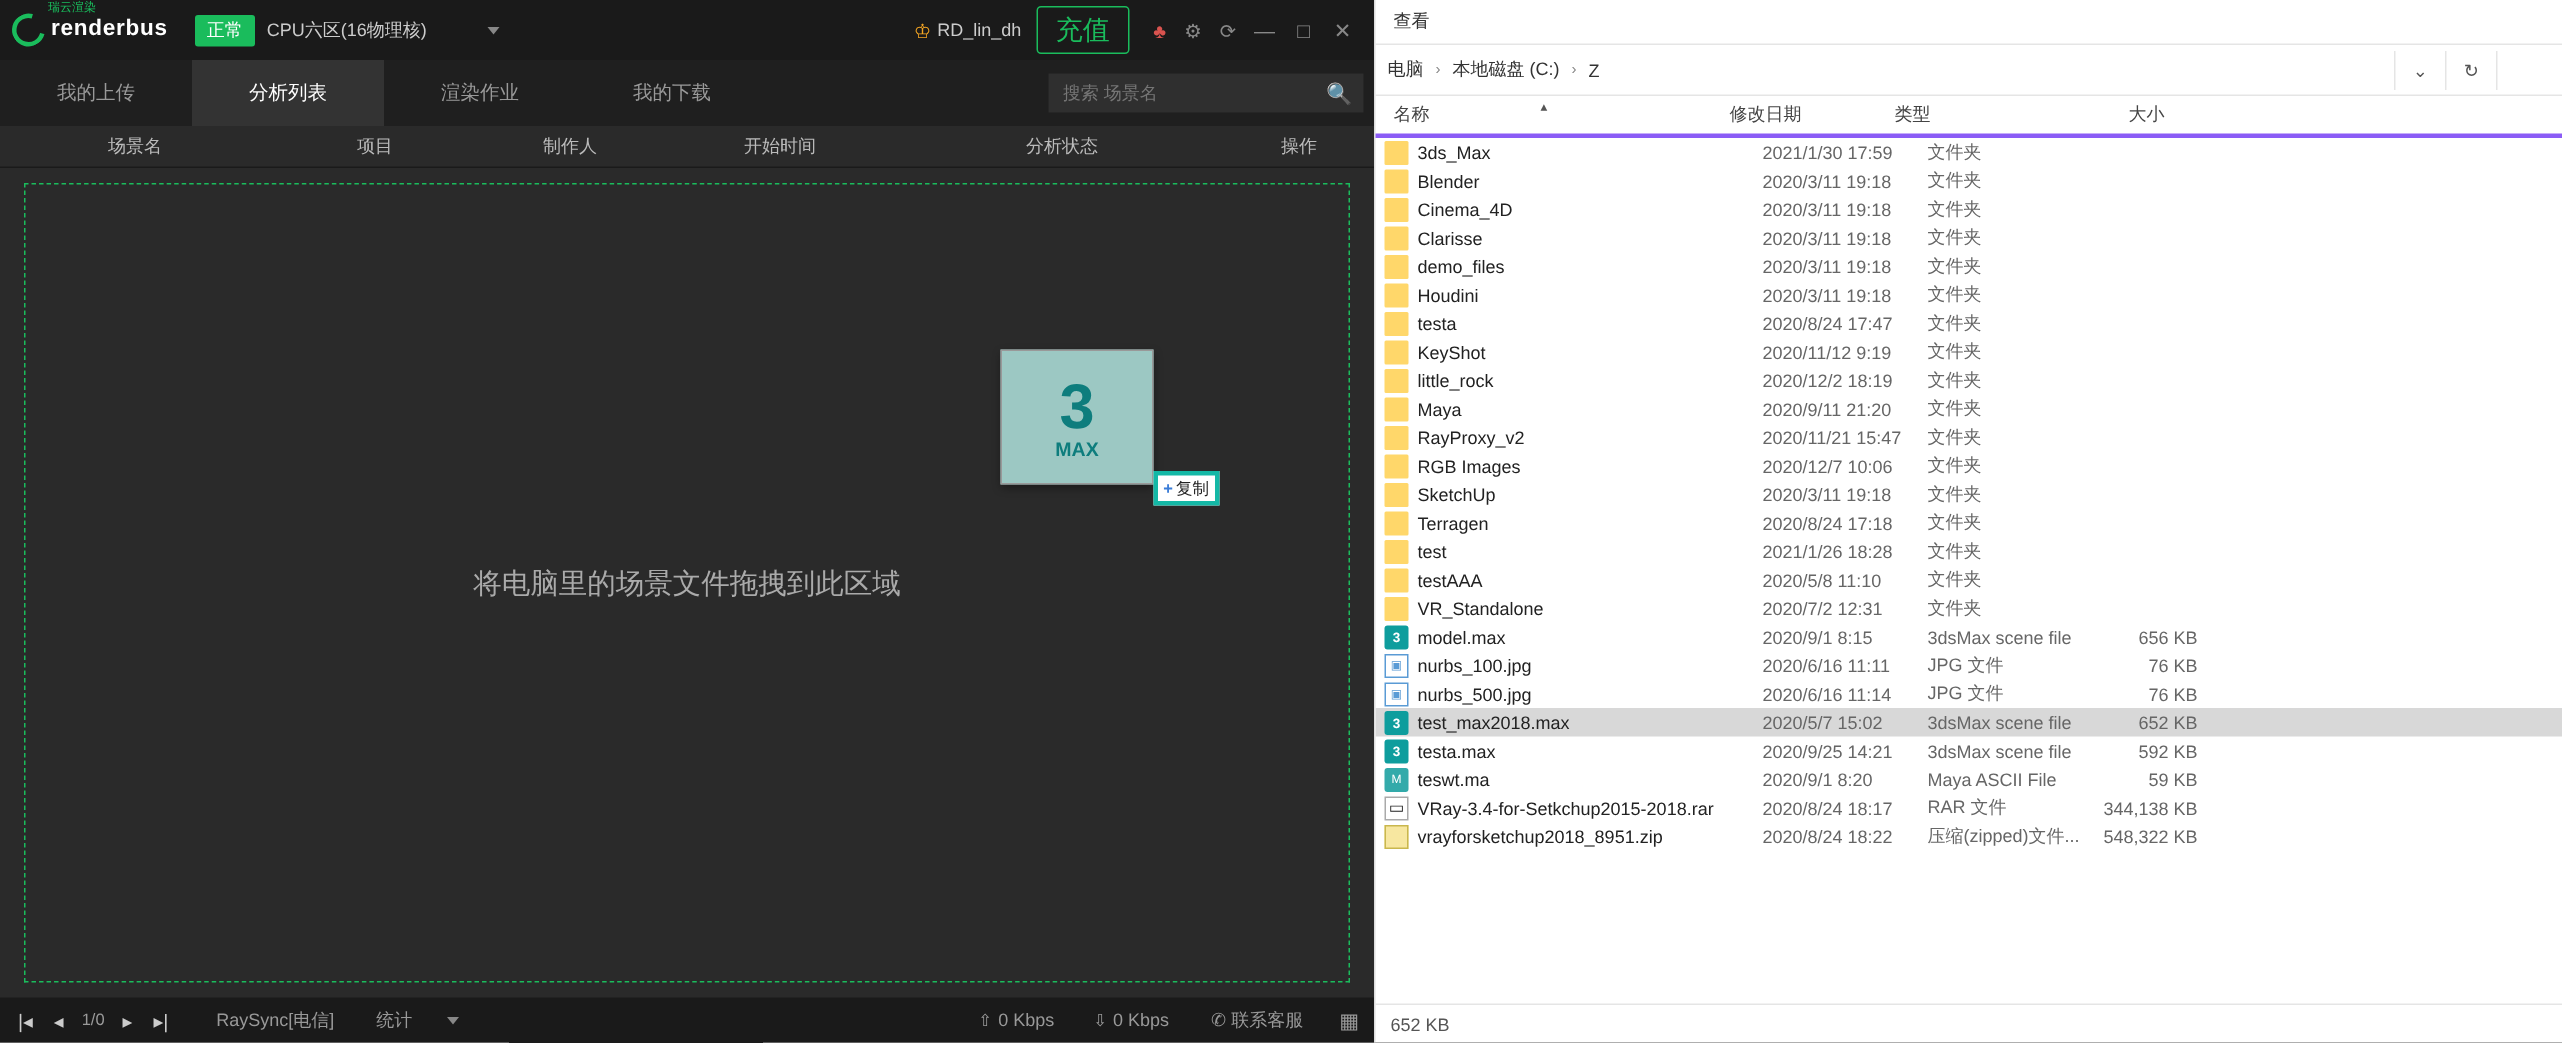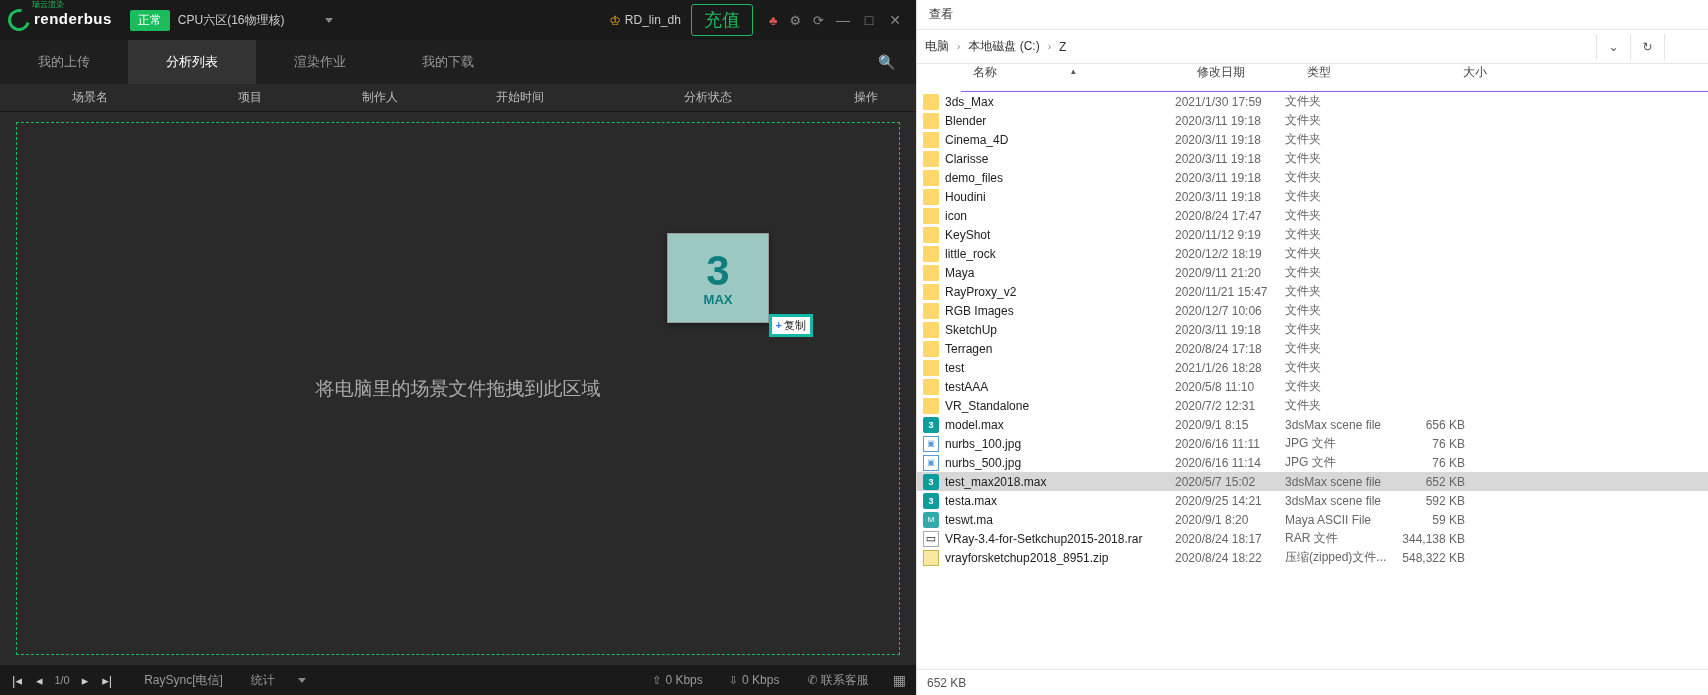--- a/index.html
+++ b/index.html
@@ -56,21 +56,21 @@
 .stats { display:flex; align-items:center; gap:23px; margin-left:18px; }
 
 
 .explorer { flex: 1; height: 695px; background: #fff; display: flex; flex-direction: column; color: #222; font-size: 12px; border-left: 1px solid #ddd; }
 .ex-top { height: 30px; display: flex; align-items: center; padding: 0 12px; border-bottom: 1px solid #e5e5e5; color: #333; }
 .ex-addr { height: 34px; display: flex; align-items: center; border-bottom: 1px solid #e5e5e5; }
 .crumbs { flex: 1; display: flex; align-items: center; padding: 0 8px; gap: 4px; color: #333; }
 .crumb { cursor: pointer; }
 .sep { color: #888; margin: 0 4px; font-size: 10px; }
 .addr-btn { width: 34px; height: 26px; border-left: 1px solid #e5e5e5; display: flex; align-items: center; justify-content: center; color: #555; cursor: pointer; }
-.ex-head { height: 28px; display: flex; border-bottom: 1px solid #8b5cf6; color: #444; position: relative; margin-left: 44px; }
+.ex-head { height: 28px; display: flex; align-items: center; border-bottom: 3px solid #8b5cf6; color: #444; position: relative; }
 .h-name{width:236px; padding-left:12px}.h-date{width:110px}.h-type{width:110px}.h-size{width:90px; text-align:right; padding-right:20px}
 .sort-ar { position: absolute; left: 110px; top: 2px; font-size: 9px; color: #555; }
 .ex-body { flex: 1; overflow-y: auto; }
 .row { height: 19px; display: flex; align-items: center; padding-left: 6px; cursor: pointer; }
 .row.sel { background: #d8d8d8; }
 .ico { width: 16px; height: 16px; margin-right: 6px; display: inline-flex; align-items: center; justify-content: center; font-size: 11px; }
 .ico.folder { background: #ffd76a; border-radius: 1px; }
 .ico.max { background: #0e9d9d; color: #fff; font-weight: bold; font-size: 9px; border-radius: 2px; }
 .ico.jpg { border: 1px solid #5a9bd5; color: #5a9bd5; font-size: 8px; }
 .ico.ma { background: #3aa; color:#fff; font-size:8px; border-radius:2px; }
@@ -108,20 +108,21 @@
     <span class="win-btn">✕</span>
   </div>
 
   <div class="tabbar">
     <div class="tab">我的上传</div>
     <div class="tab active">分析列表</div>
     <div class="tab">渲染作业</div>
     <div class="tab">我的下载</div>
     <div class="tab-spacer"></div>
     <div class="search-wrap">
+      <input class="search" placeholder="搜索 场景名" style="">
       <span class="search-icon">🔍</span>
     </div>
   </div>
 
   <div class="cols">
     <div class="col c1">场景名</div>
     <div class="col c2">项目</div>
     <div class="col c3">制作人</div>
     <div class="col c4">开始时间</div>
     <div class="col c5">分析状态</div>
@@ -227,21 +228,21 @@
       </div>
       <div class="row">
         <span class="ico folder"></span>
         <span class="r-name">Houdini</span>
         <span class="r-date">2020/3/11 19:18</span>
         <span class="r-type">文件夹</span>
         <span class="r-size"></span>
       </div>
       <div class="row">
         <span class="ico folder"></span>
-        <span class="r-name">icon</span>
+        <span class="r-name">testa</span>
         <span class="r-date">2020/8/24 17:47</span>
         <span class="r-type">文件夹</span>
         <span class="r-size"></span>
       </div>
       <div class="row">
         <span class="ico folder"></span>
         <span class="r-name">KeyShot</span>
         <span class="r-date">2020/11/12 9:19</span>
         <span class="r-type">文件夹</span>
         <span class="r-size"></span>

